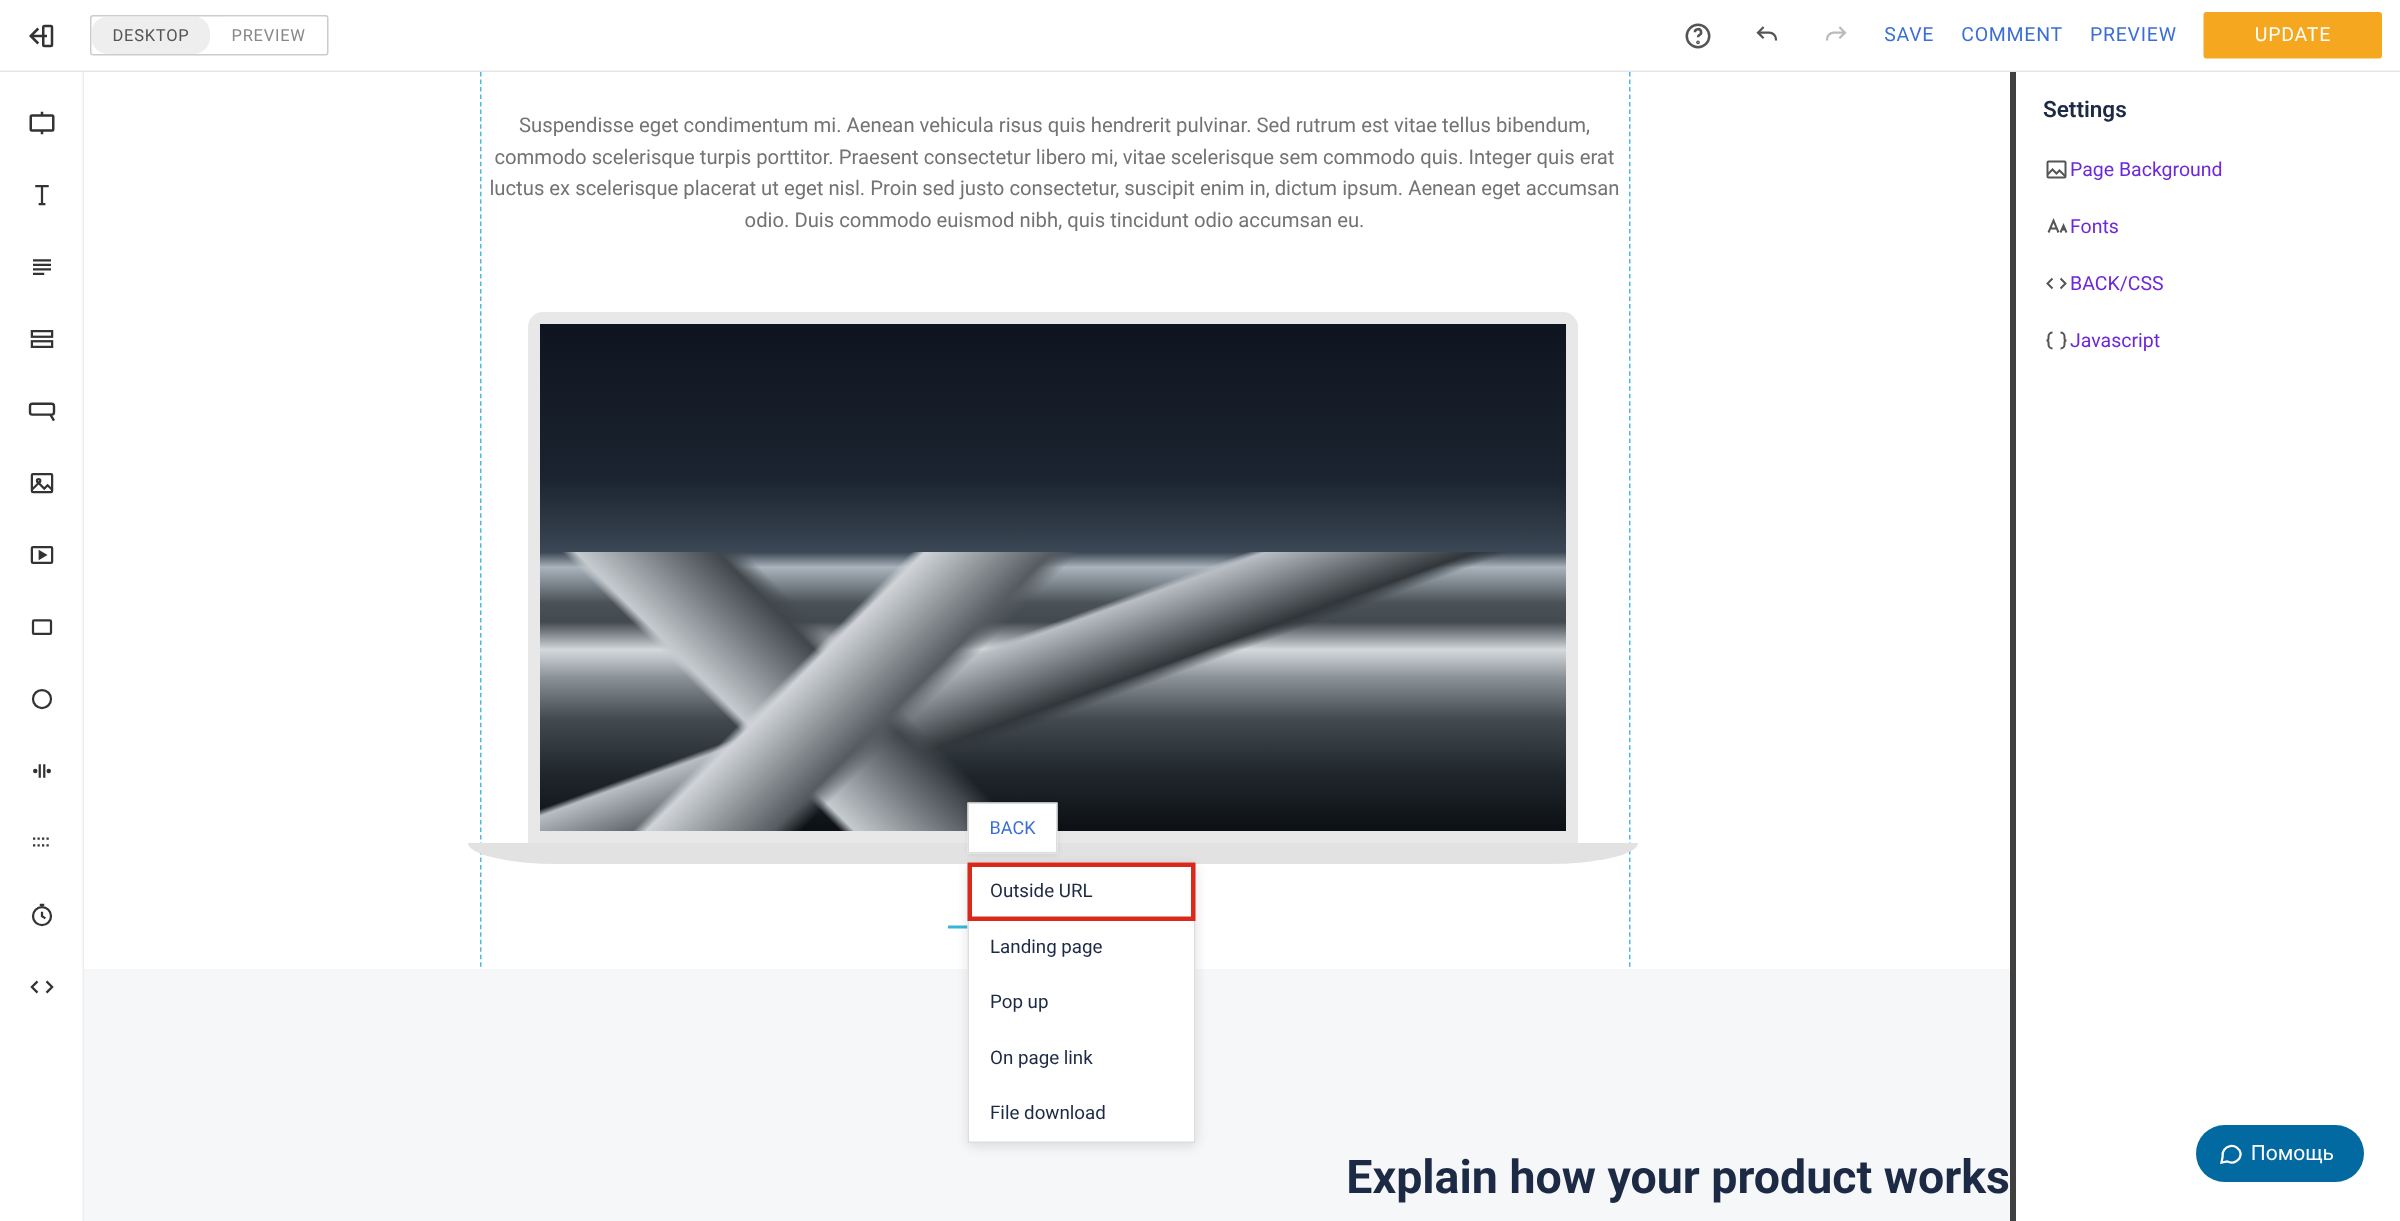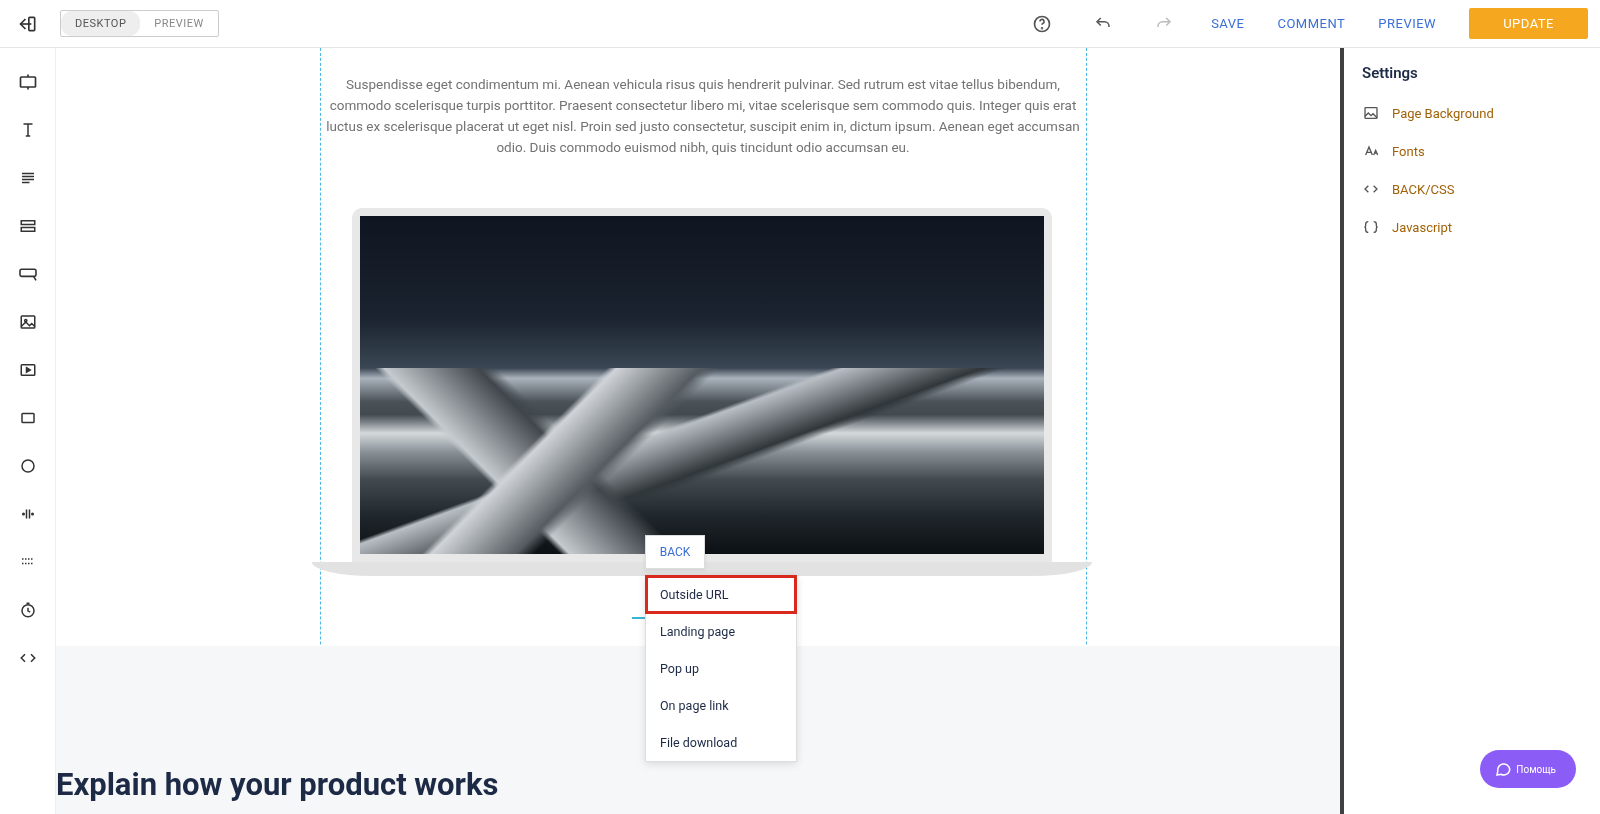--- a/index.html
+++ b/index.html
@@ -5,21 +5,21 @@
 * { margin: 0; padding: 0; box-sizing: border-box; }
 body { font-family: -apple-system, BlinkMacSystemFont, "Segoe UI", Roboto, Arial, sans-serif; width: 1600px; height: 814px; overflow: hidden; background: #fff; position: relative; }
 
 
 .header { height: 48px; display: flex; align-items: center; justify-content: space-between; padding: 0 12px; border-bottom: 1px solid #e5e5e5; }
 .header-left { display: flex; align-items: center; gap: 16px; }
 .back-btn { width: 32px; height: 32px; display: flex; align-items: center; justify-content: center; color: #333; cursor: pointer; }
 .device-toggle { display: flex; border: 1px solid #ccc; border-radius: 2px; overflow: hidden; }
 .device-toggle .seg { padding: 6px 14px; font-size: 11px; color: #888; letter-spacing: 0.5px; cursor: pointer; background: #fff; border-radius: 11px; }
 .device-toggle .seg.active { background: #eee; color: #555; }
-.header-right { display: flex; align-items: center; gap: 33px; }
+.header-right { display: flex; align-items: center; gap: 18px; }
 .hdr-icon { width: 28px; height: 28px; display: flex; align-items: center; justify-content: center; color: #555; cursor: pointer; }
 .hdr-icon.disabled { color: #bbb; cursor: default; }
 .hdr-link { font-size: 13px; color: #3b6fd6; cursor: pointer; letter-spacing: 0.5px; }
 .hdr-btn-primary { background: #f6a720; color: #fff; padding: 8px 34px; font-size: 13px; border-radius: 2px; letter-spacing: 0.5px; cursor: pointer; }
 
 
 .body { display: flex; height: 766px; }
 .left-rail { width: 56px; background: #fff; border-right: 1px solid #eee; display: flex; flex-direction: column; align-items: center; padding-top: 24px; gap: 28px; }
 .rail-icon { width: 20px; height: 20px; color: #333; display: flex; align-items: center; justify-content: center; cursor: pointer; }
 
@@ -41,38 +41,38 @@
   background: linear-gradient(to bottom, #0f1520 0%, #1a232f 30%, #3b4754 45%, #aab3bc 48%, #4a5258 55%, #2a3238 70%, #12181d 100%);
   position: relative; overflow: hidden; }
 .mtn { position: absolute; bottom: 0; left: -5%; right: -5%; height: 55%;
   background:
     linear-gradient(135deg, transparent 30%, #d0d4d8 31%, #555b60 40%, transparent 42%),
     linear-gradient(45deg, transparent 25%, #c5cacf 26%, #40464b 36%, transparent 38%),
     linear-gradient(160deg, transparent 40%, #b8bec3 41%, #30363a 52%, transparent 54%),
     linear-gradient(to top, #0c1014 0%, #1f262b 20%, #424a50 40%, #8a9298 55%, #d5d9dc 65%, transparent 75%); }
 .laptop-base { height: 14px; background: #e2e2e2; border-radius: 0 0 60px 60px / 0 0 14px 14px; margin: 0 -40px; }
 
-.section2 { position: absolute; left: 0; right: 0; top: 598px; bottom: 0; background: #f6f7f8; text-align: left; }
+.section2 { position: absolute; left: 0; right: 0; top: 598px; bottom: 0; background: #f6f7f8; text-align: right; }
 .sec2-title { font-size: 31px; font-weight: 700; color: #1d2a46; margin-top: 120px; }
 
 
 .popup-back { position: absolute; left: 589px; top: 487px; width: 60px; background: #fff; border: 1px solid #ddd; text-align: center; font-size: 12px; color: #3b6fd6; padding: 9px 0; box-shadow: 0 1px 4px rgba(0,0,0,0.08); }
 .popup-menu { position: absolute; left: 589px; top: 527px; width: 152px; background: #fff; border: 1px solid #ddd; box-shadow: 0 2px 8px rgba(0,0,0,0.12); }
 .popup-item { padding: 11px 14px; font-size: 12.5px; color: #1d2a46; cursor: pointer; }
 .popup-item.selected { outline: 3px solid #d9291c; outline-offset: -2px; }
 .sep-line { position: absolute; left: 576px; top: 569px; width: 62px; height: 0; border-top: 2px solid #3bb5d6; }
 
 
 .right-panel { width: 260px; background: #fff; border-left: 4px solid #404040; }
 .rp-title { font-size: 15px; font-weight: 600; color: #1d2a46; padding: 16px 18px 12px; }
-.rp-item { display: flex; align-items: center; gap: 12px; padding: 10px 18px; font-size: 13px; color: #a16207; cursor: pointer; }
+.rp-item { display: flex; align-items: center; padding: 10px 18px; font-size: 13px; color: #6d28d9; cursor: pointer; }
 .rp-item .icn { width: 18px; height: 18px; display: flex; align-items: center; justify-content: center; color: #555; }
 
 
-.help-widget { position: absolute; right: 24px; bottom: 26px; background: #8b5cf6; color: #fff; border-radius: 30px; padding: 10px 20px 10px 14px; display: flex; align-items: center; gap: 4px; font-size: 10px; cursor: pointer; }
+.help-widget { position: absolute; right: 24px; bottom: 26px; background: #0369a1; color: #fff; border-radius: 30px; padding: 10px 20px 10px 14px; display: flex; align-items: center; gap: 4px; font-size: 14px; cursor: pointer; }
 
 svg { display: block; }
 </style>
 </head>
 <body>
 
 <div class="header">
   <div class="header-left">
     <div class="back-btn">
       <svg width="20" height="20" viewBox="0 0 24 24" fill="none" stroke="currentColor" stroke-width="2">

